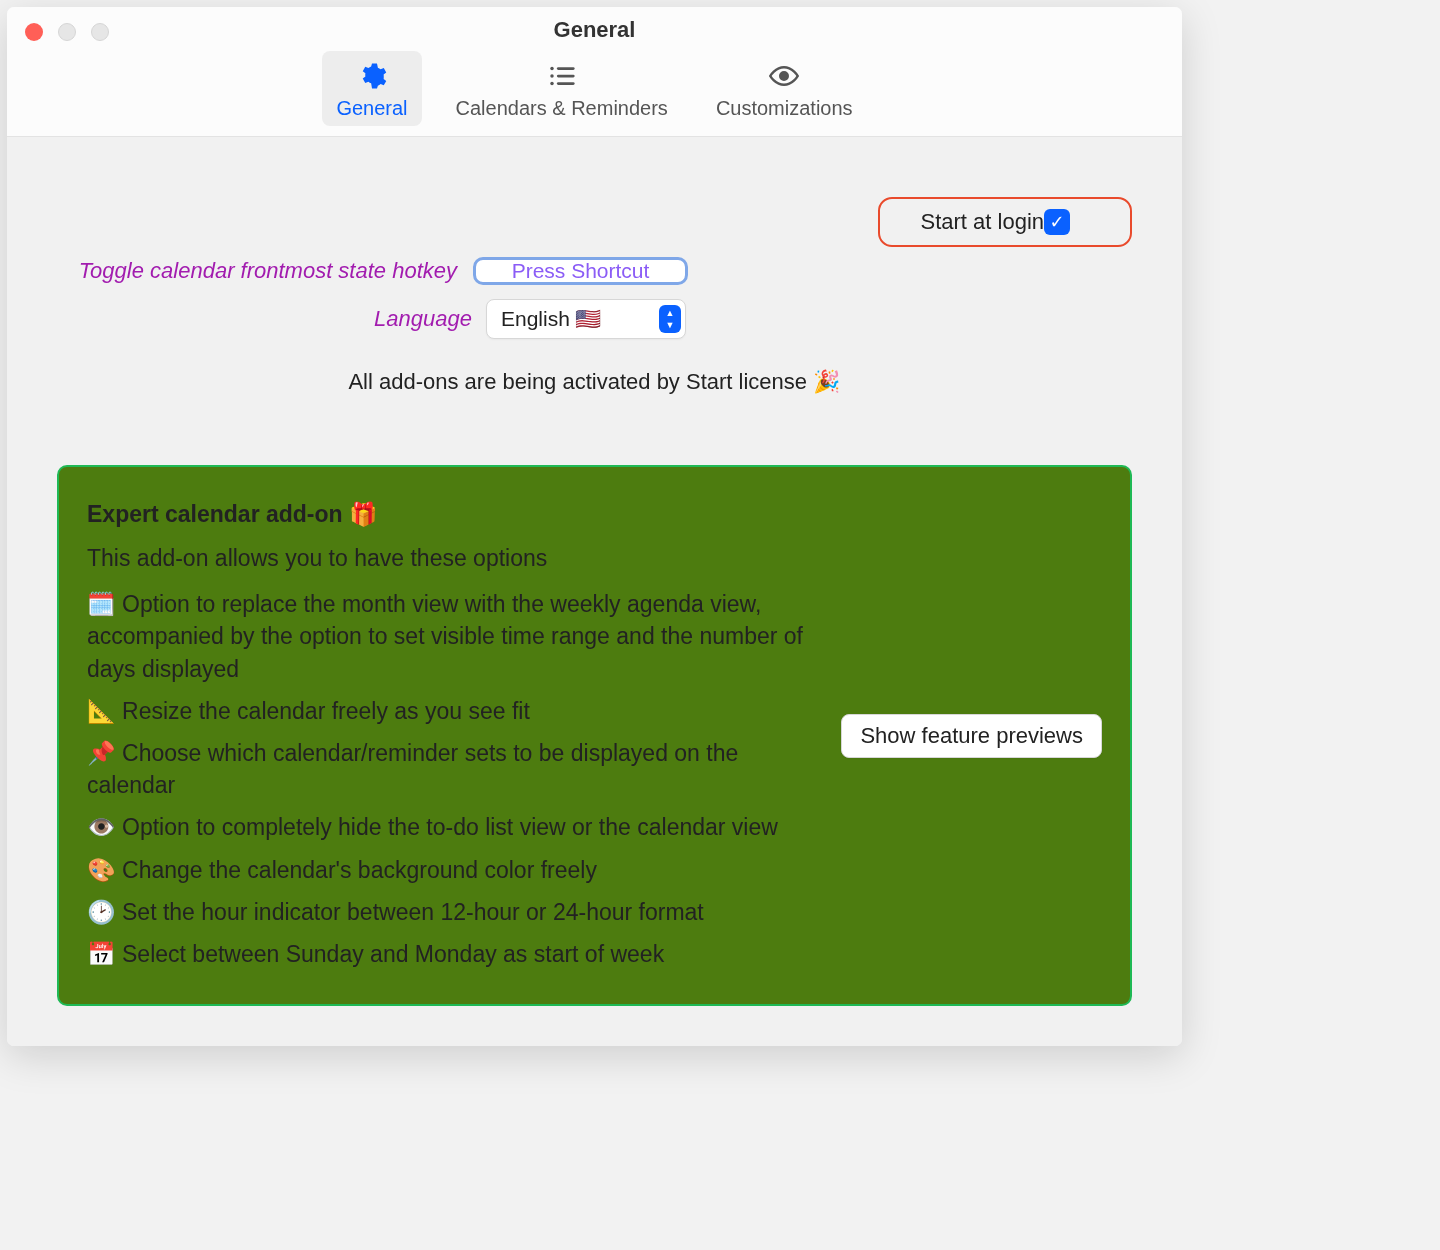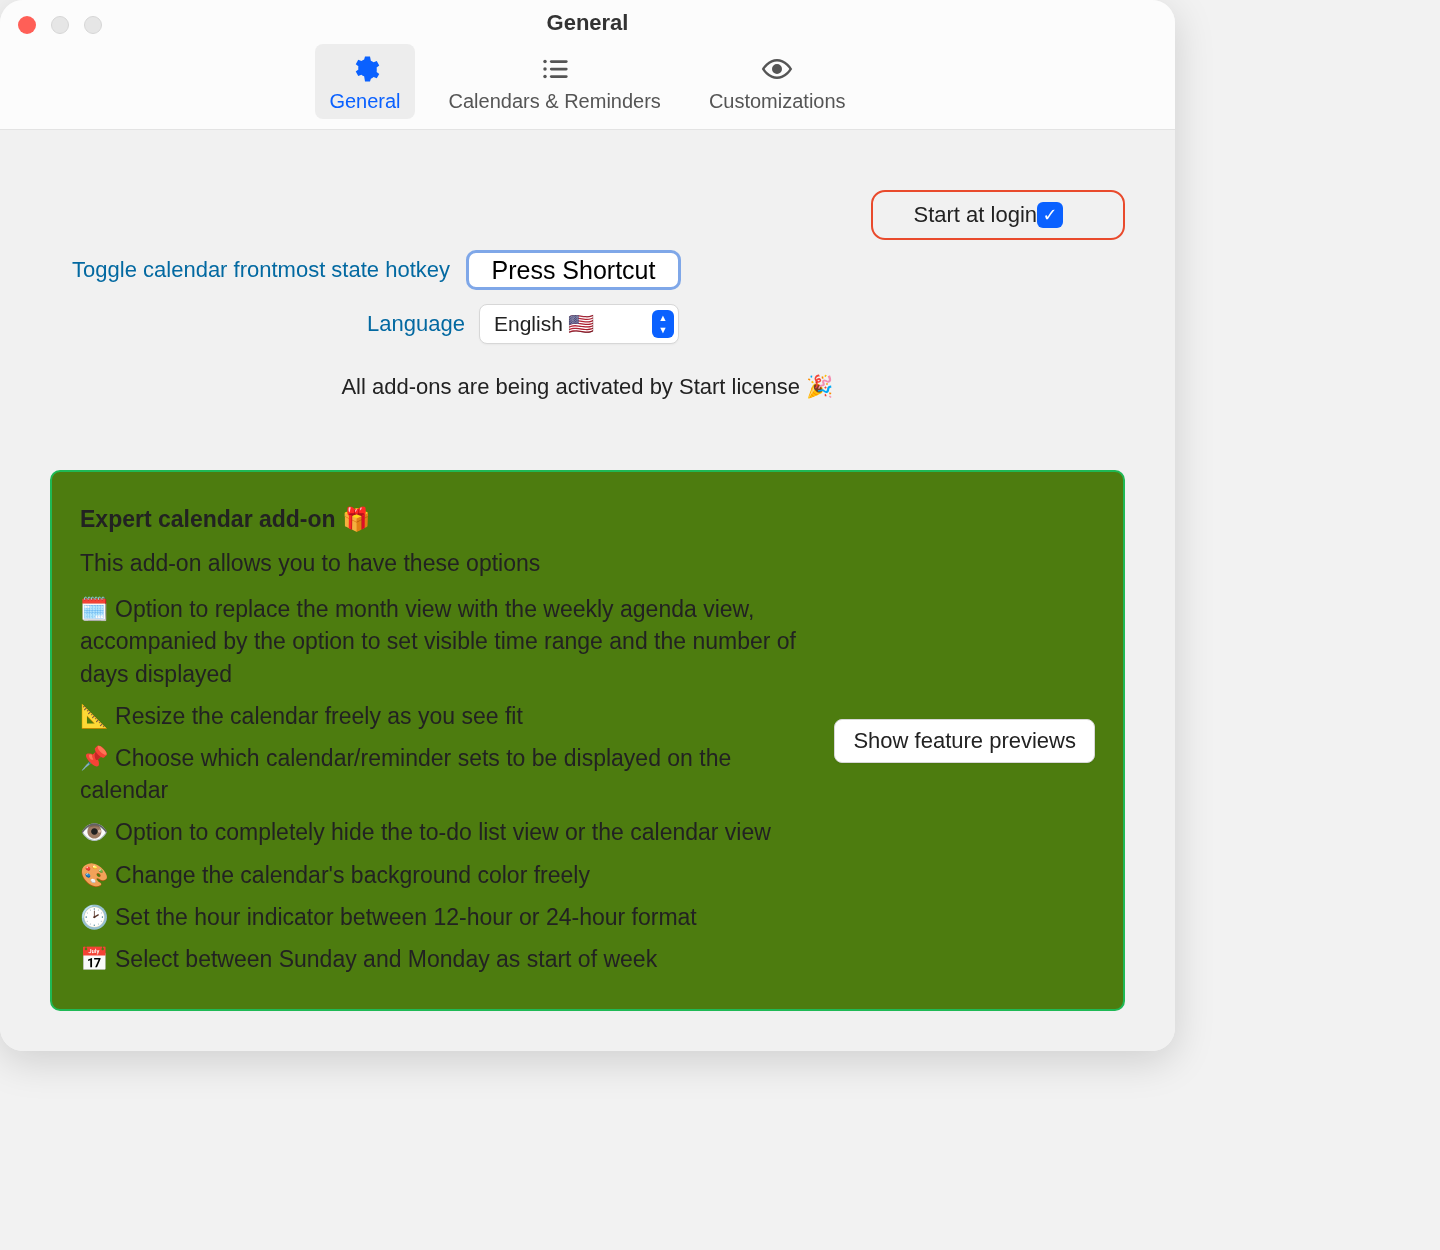--- a/index.html
+++ b/index.html
@@ -9,23 +9,23 @@
     width: 1440px;
     height: 1250px;
     font-family: -apple-system, "Helvetica Neue", Helvetica, Arial, sans-serif;
     background: #f2f2f2;
     color: #222;
     overflow: hidden;
   }
   .window {
     width: 1175px;
     background: #f5f5f5;
-    border-radius: 23px;
+    border-radius: 7px;
     box-shadow: 0 10px 40px rgba(0,0,0,0.15);
-    margin: 0;
+    margin: 7px;
     overflow: hidden;
     display: flex;
     flex-direction: column;
   }
   .titlebar {
     height: 130px;
     background: #fcfcfc;
     border-bottom: 1px solid #e3e3e3;
     position: relative;
   }
@@ -85,21 +85,22 @@
   }
   .row {
     display: flex;
     align-items: center;
     gap: 14px;
   }
   .row .label-col {
     flex: 0 0 390px;
     text-align: right;
     font-size: 22px;
-    color: #0369a1;
+    color: #a21caf;
+    font-style: italic;
   }
   .row .ctrl-col {
     flex: 1;
     display: flex;
     align-items: center;
   }
   .highlight-red {
     border: 2.5px solid #e94a2c;
     border-radius: 14px;
     padding: 10px 60px 10px 40px;
@@ -116,27 +117,27 @@
   }
   .checkbox {
     width: 26px; height: 26px;
     border-radius: 6px;
     background: #0a61ff;
     display: flex; align-items:center; justify-content:center;
     color: #fff; font-size: 18px;
   }
   .shortcut-field {
     width: 215px;
-    height: 40px;
+    height: 28px;
     border: 3px solid #7fa7e8;
     border-radius: 10px;
     background: #fff;
     display:flex; align-items:center; justify-content:center;
-    color:#000000;
-    font-size: 25px;
+    color:#8b5cf6;
+    font-size: 21px;
   }
   .select {
     width: 200px;
     height: 40px;
     background: #fff;
     border: 1px solid #d7d7d7;
     border-radius: 8px;
     display:flex; align-items:center;
     padding: 0 4px 0 14px;
     font-size: 21px;

